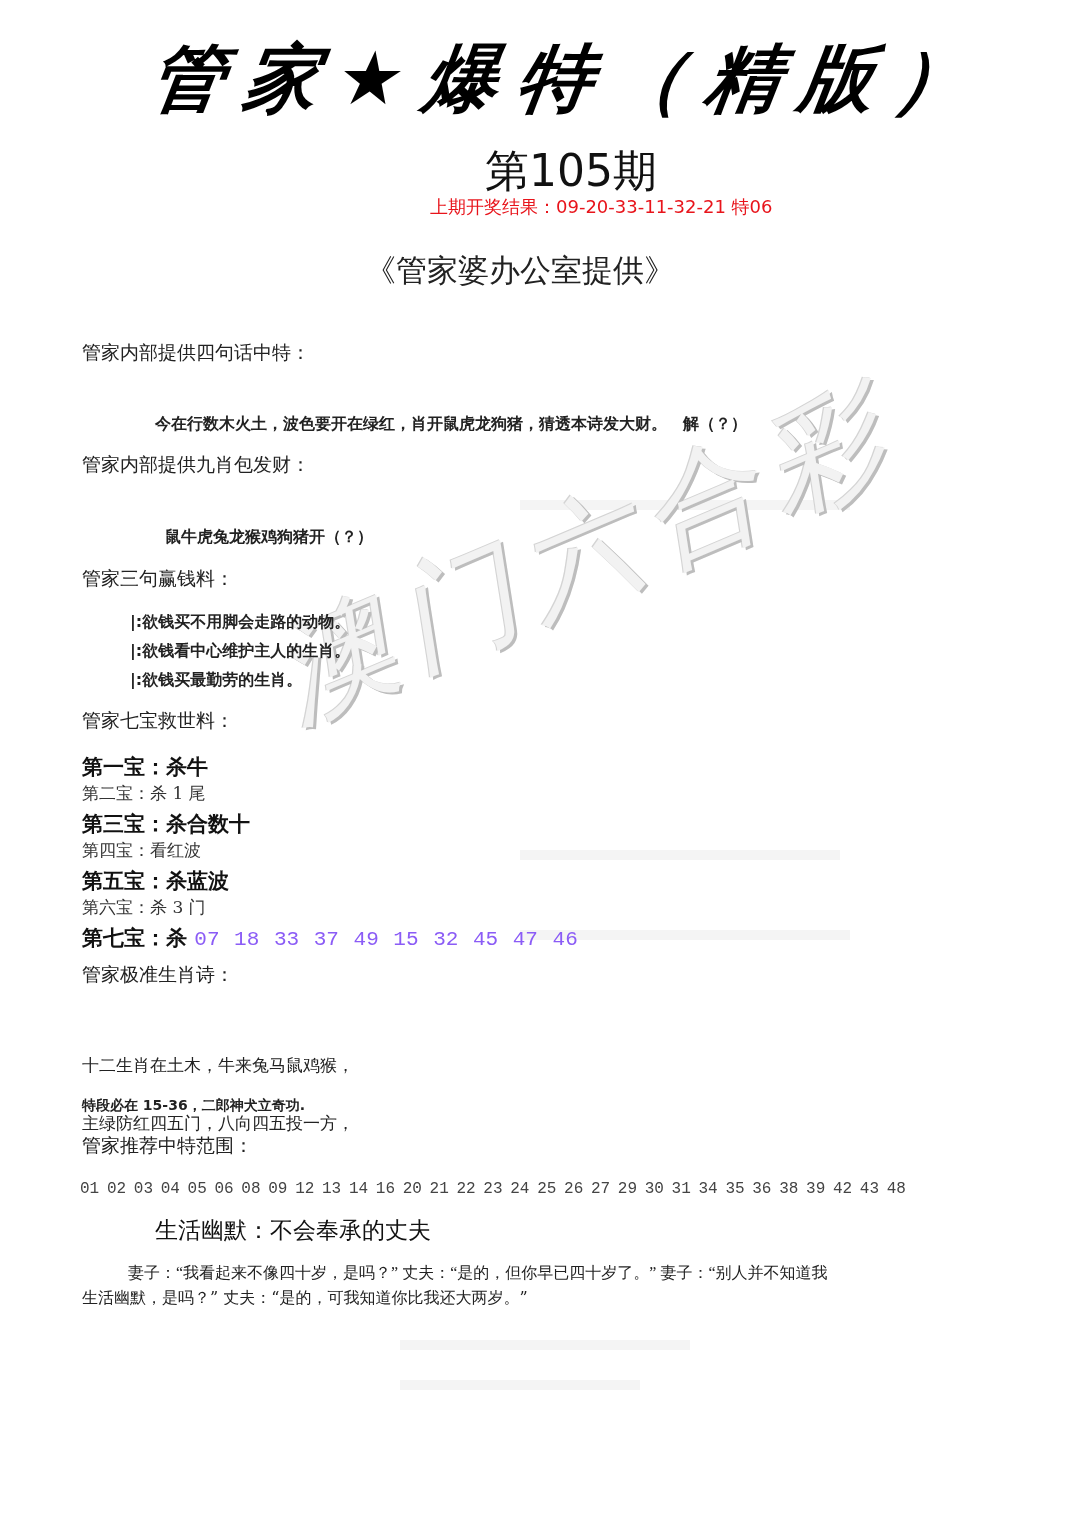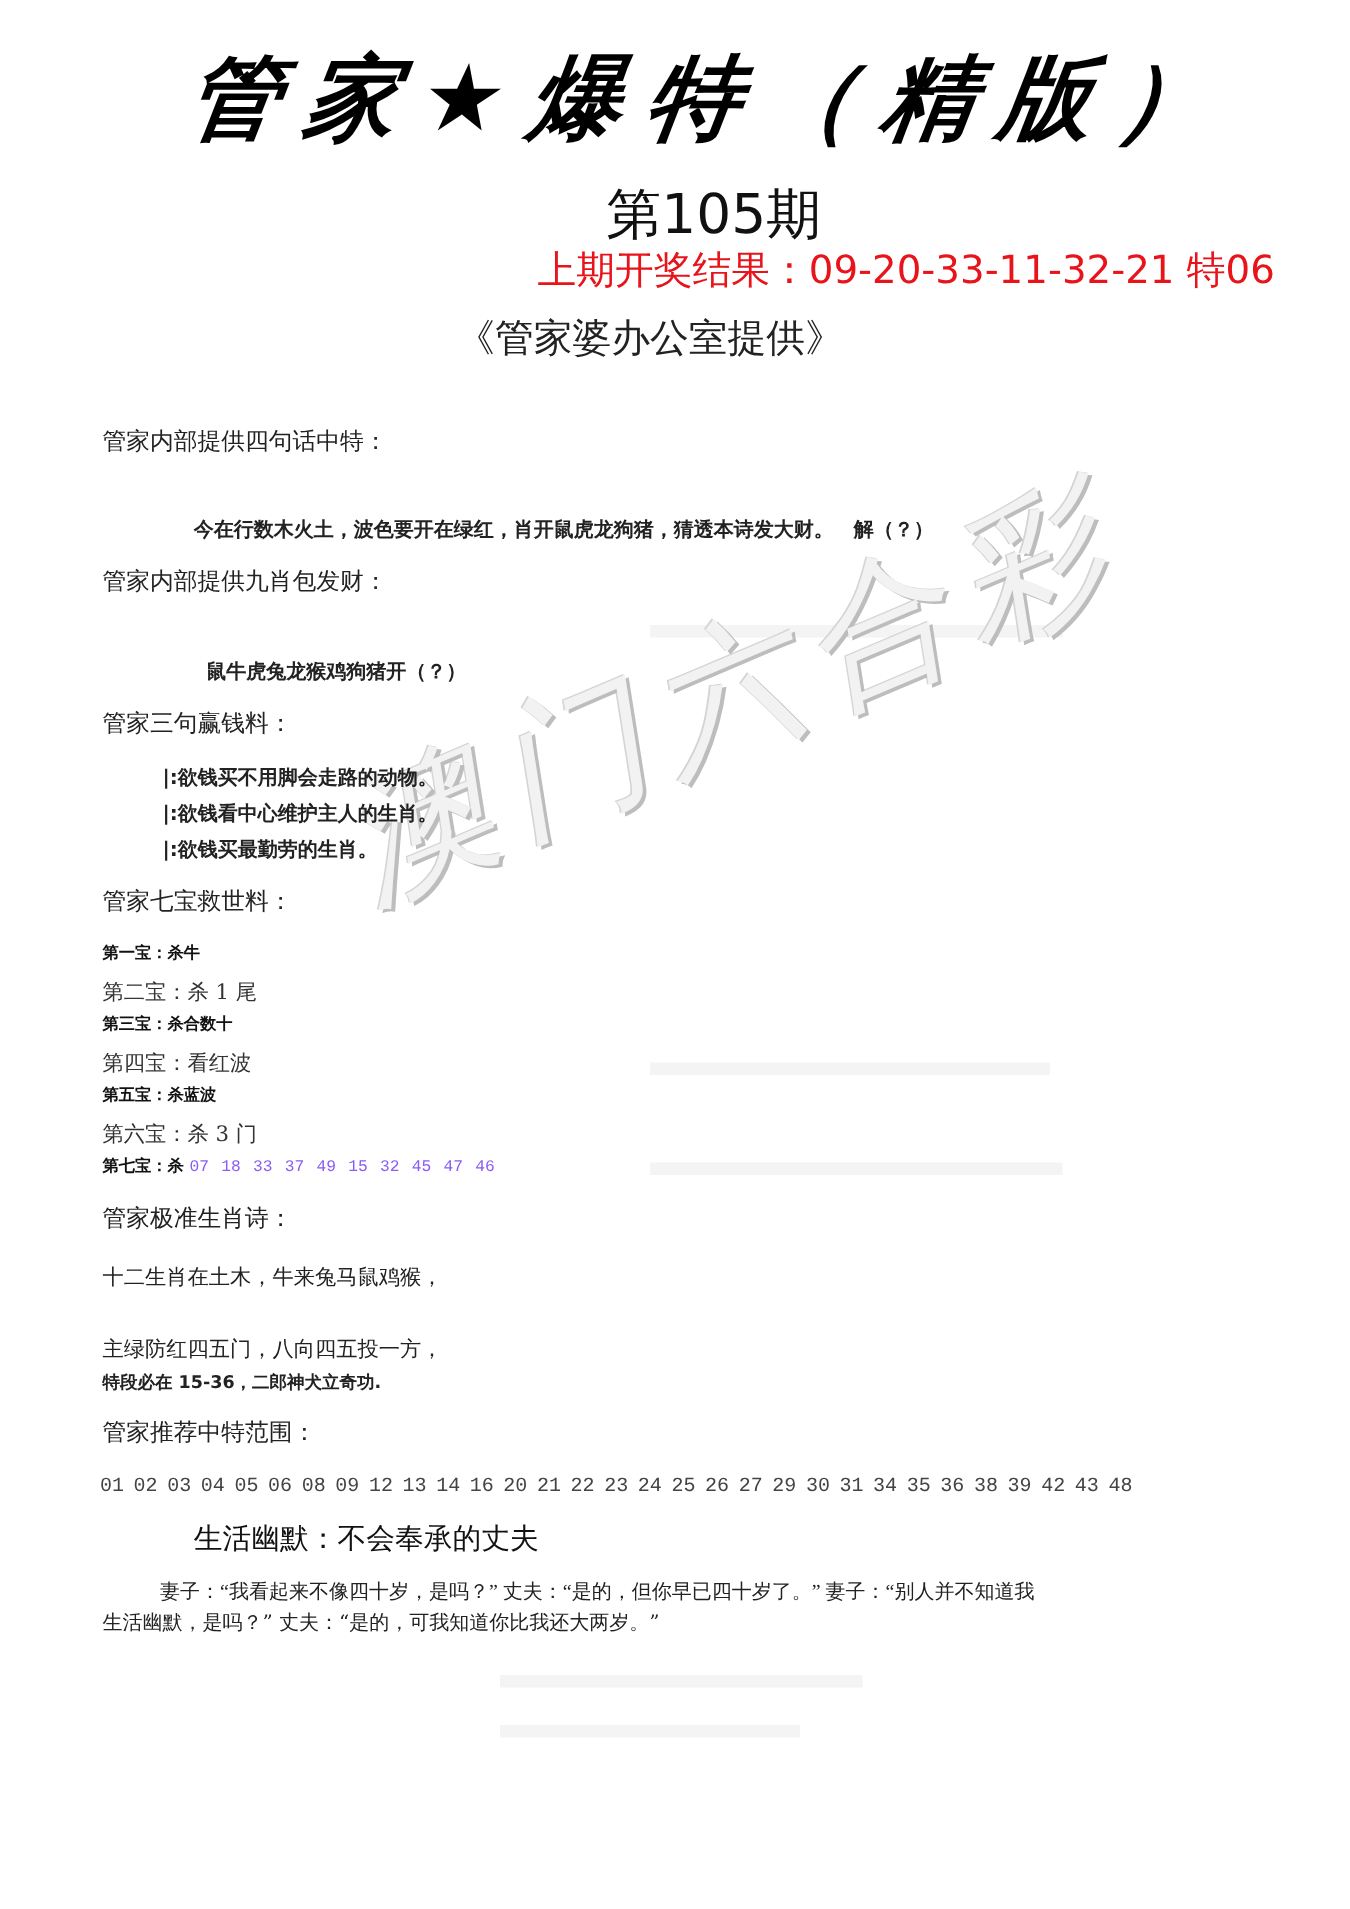--- a/index.html
+++ b/index.html
@@ -7,26 +7,26 @@
     width: 1080px; height: 1527px; position: relative; overflow: hidden;
     font-family: "DejaVu Serif", "Liberation Serif", serif; color: #111;
   }
   .abs { position: absolute; white-space: nowrap; }
   .banner {
     left: 150px; top: 30px; font-family: "DejaVu Sans", sans-serif;
     font-size: 74px; font-weight: bold; font-style: italic; letter-spacing: 20px;
     color: #000; transform: skewX(-8deg);
   }
   .issue { left: 485px; top: 142px; font-family: "DejaVu Sans", sans-serif; font-size: 44px; color: #111; }
-  .last-result { left: 430px; top: 195px; font-family: "DejaVu Sans", sans-serif; font-size: 31px; color: #e8141b; }
+  .last-result { left: 430px; top: 195px; font-family: "DejaVu Sans", sans-serif; font-size: 18px; color: #e8141b; }
   .provider { left: 365px; top: 250px; font-size: 31px; color: #222; }
   .sec-h { font-size: 19px; color: #222; }
   .line-b { font-family: "DejaVu Sans", sans-serif; font-size: 16px; font-weight: bold; color: #222; }
-  .line-n { font-family: "DejaVu Serif", serif; font-size: 17px; color: #222; }
-  .bao-b { font-family: "DejaVu Sans", sans-serif; font-size: 13px; font-weight: bold; color: #111; }
+  .line-n { font-family: "DejaVu Serif", serif; font-size: 17px; color: #222; margin-top: 44px; }
+  .bao-b { font-family: "DejaVu Sans", sans-serif; font-size: 21px; font-weight: bold; color: #111; }
   .bao-n { font-family: "DejaVu Serif", serif; font-size: 17px; color: #333; }
   .bao-nums { font-family: "Liberation Mono", "DejaVu Sans Mono", monospace; font-weight: normal; color: #8b5cf6; word-spacing: 2px; }
   .range { left: 80px; top: 1180px; font-family: "Liberation Mono", "DejaVu Sans Mono", monospace; font-size: 16px; color: #444; }
   .range span { margin-right: 7.7px; }
   .joke-title { left: 155px; top: 1215px; font-family: "DejaVu Sans", sans-serif; font-size: 23px; color: #111; }
   .joke-body { font-family: "DejaVu Serif", serif; font-size: 16px; color: #222; }
   .watermark {
     left: 250px; top: 610px; font-family: "DejaVu Serif", serif; font-size: 118px;
     color: #f2f2f2; letter-spacing: 14px; transform: rotate(-23deg); transform-origin: left top;
     text-shadow: 2px 3px 0 #bdbdbd, -1px -1px 0 #d4d4d4; font-style: italic;

